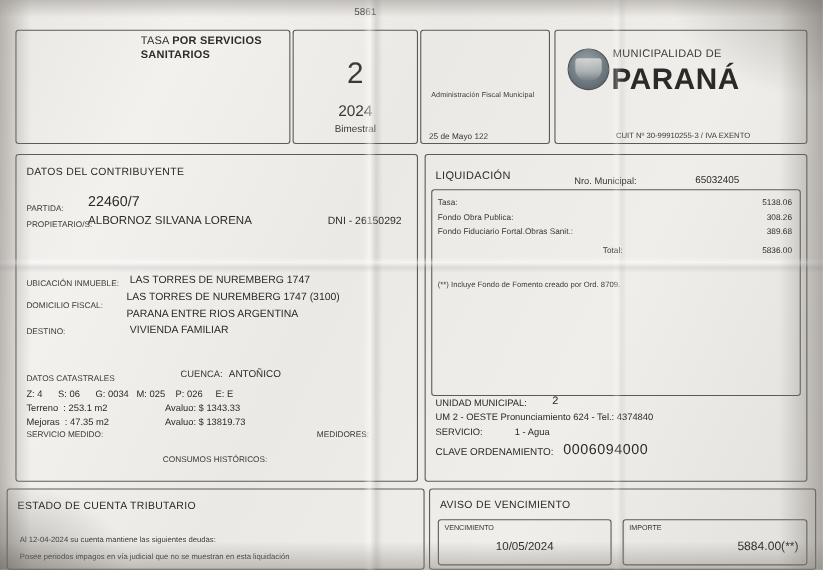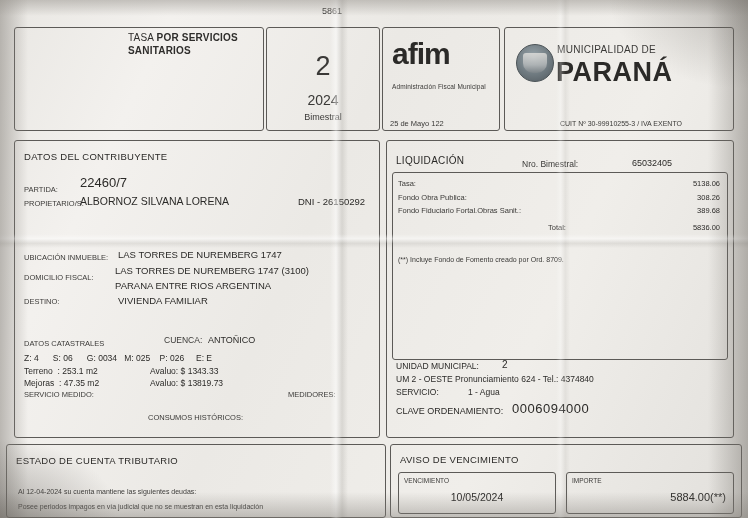--- a/index.html
+++ b/index.html
@@ -223,21 +223,20 @@
     <div class="box" id="hdr-tss"></div>
     <div class="txt" id="hdr-tasa-title"><span>TASA </span><b>POR SERVICIOS</b></div>
     <div class="txt" id="hdr-tasa-title2">SANITARIOS</div>
 
     <div class="box" id="hdr-period"></div>
     <div class="txt" id="period-num">2</div>
     <div class="txt" id="period-year">2024</div>
     <div class="txt" id="period-type">Bimestral</div>
 
     <div class="box" id="hdr-afim"></div>
-    <div class="txt" id="afim-logo">afim</div>
     <div class="txt" id="afim-sub">Administración Fiscal Municipal</div>
     <div class="txt" id="afim-addr">25 de Mayo 122</div>
 
     <div class="box" id="hdr-muni"></div>
     <div id="muni-shield">
         <div class="inner"></div>
       </div>
     <div class="txt" id="muni-de">MUNICIPALIDAD DE</div>
     <div class="txt" id="muni-name">PARANÁ</div>
     <div class="txt" id="muni-cuit">CUIT Nº 30-99910255-3 / IVA EXENTO</div>
@@ -266,21 +265,21 @@
     <div class="txt" id="row-terreno">Terreno  : 253.1 m2</div>
     <div class="txt" id="row-terreno-av">Avaluo: $ 1343.33</div>
     <div class="txt" id="row-mejoras">Mejoras  : 47.35 m2</div>
     <div class="txt" id="row-mejoras-av">Avaluo: $ 13819.73</div>
     <div class="txt" id="lbl-servmed">SERVICIO MEDIDO:</div>
     <div class="txt" id="lbl-consumos">CONSUMOS HISTÓRICOS:</div>
     <div class="txt" id="lbl-medidores">MEDIDORES:</div>
 
     <div class="box" id="panel-right"></div>
     <div class="txt" id="lbl-liquidacion">LIQUIDACIÓN</div>
-    <div class="txt" id="lbl-nroref">Nro. Bimestral:</div>
+    <div class="txt" id="lbl-nroref">Nro. Municipal:</div>
     <div class="txt" id="val-nroref">65032405</div>
 
     <div class="box" id="liq-box"></div>
     <div class="txt" id="liq-tasa-l">Tasa:</div>
     <div class="txt" id="liq-tasa-v">5138.06</div>
     <div class="txt" id="liq-fop-l">Fondo Obra Publica:</div>
     <div class="txt" id="liq-fop-v">308.26</div>
     <div class="txt" id="liq-ffos-l">Fondo Fiduciario Fortal.Obras Sanit.:</div>
     <div class="txt" id="liq-ffos-v">389.68</div>
     <div class="txt" id="liq-total-l">Total:</div>

